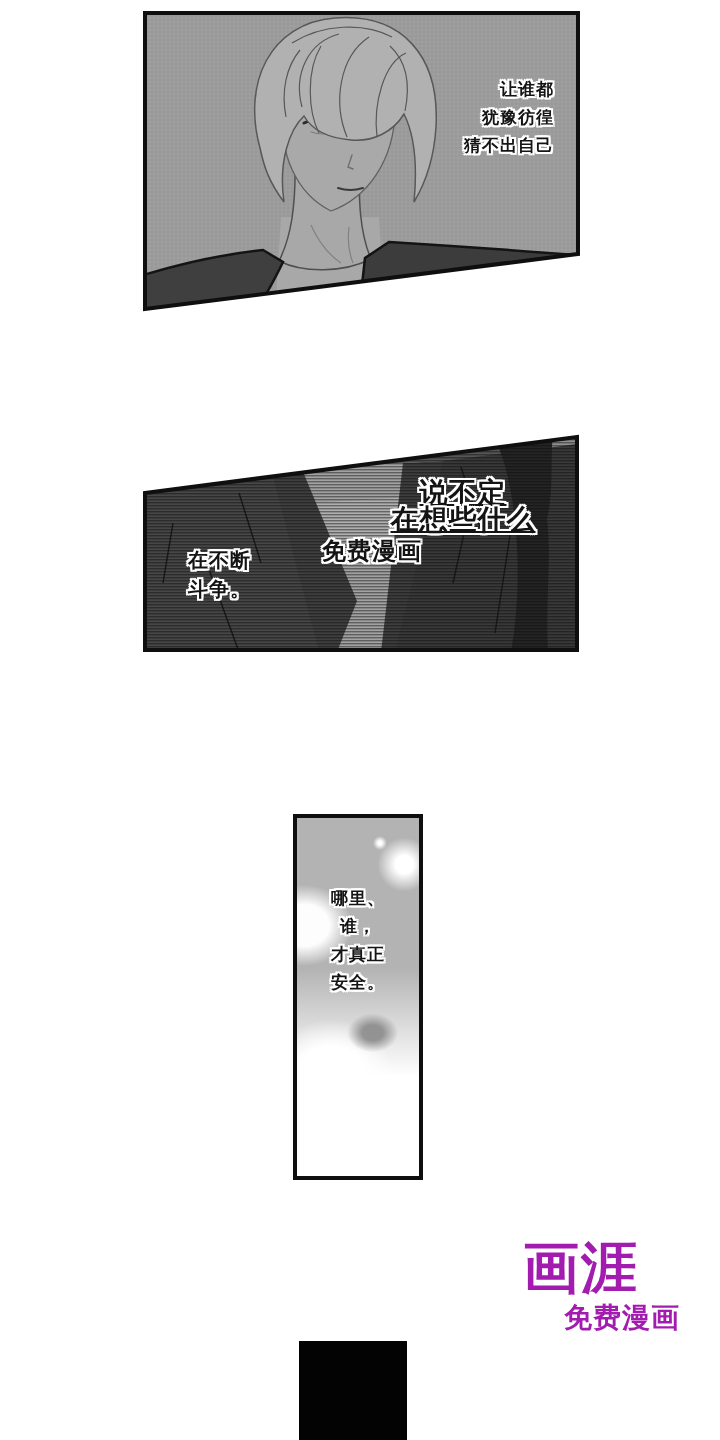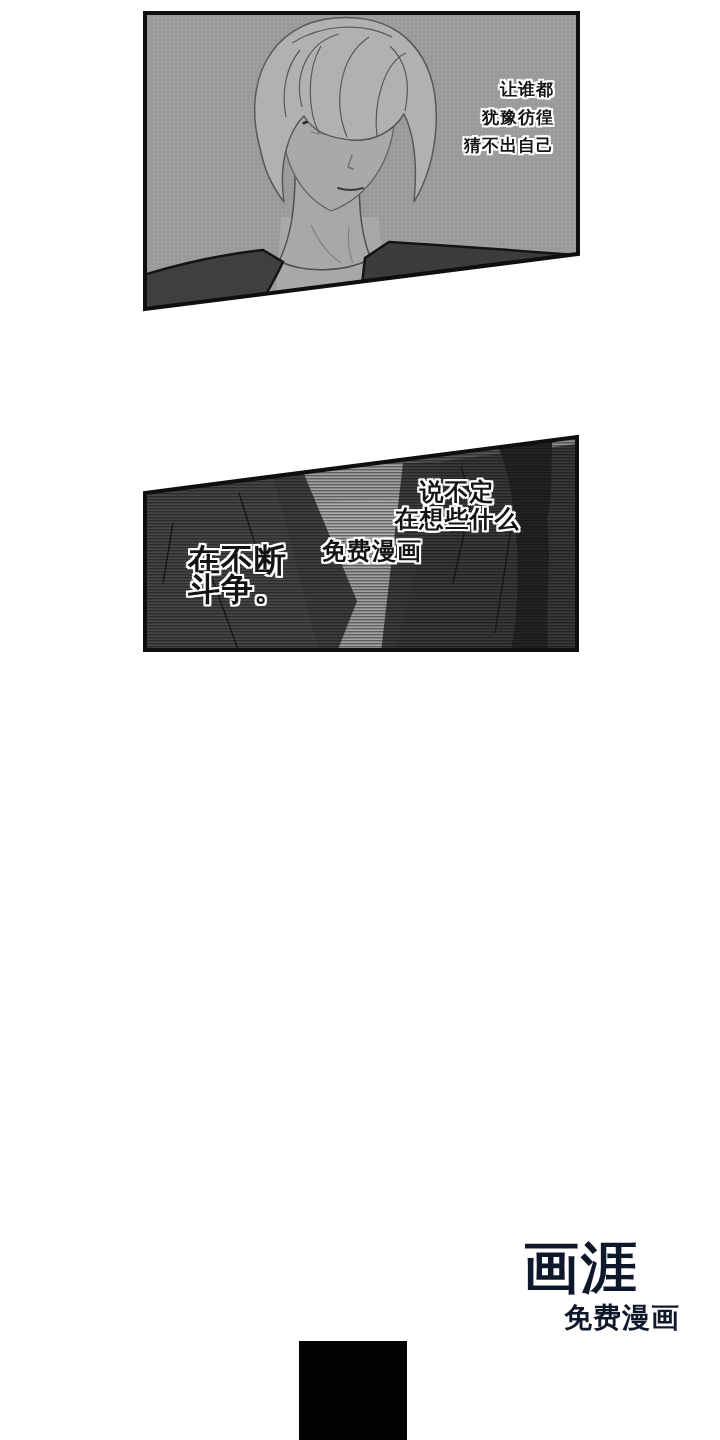--- a/index.html
+++ b/index.html
@@ -28,21 +28,21 @@
       radial-gradient(circle at 88% 13%, #ffffff 0 9px, rgba(255,255,255,0) 27px),
       radial-gradient(circle at 68% 7%, #ffffff 0 2px, rgba(255,255,255,0) 7px),
       radial-gradient(ellipse 62px 52px at 6% 30%, #fdfdfd 0 40%, rgba(255,255,255,0) 78%),
       radial-gradient(ellipse 34px 26px at 62% 60%, rgba(138,138,138,0.9) 0 30%, rgba(138,138,138,0) 75%),
       radial-gradient(ellipse 80px 70px at 28% 72%, #ffffff 0 42%, rgba(255,255,255,0) 80%),
       linear-gradient(to bottom, rgba(255,255,255,0) 42%, #ffffff 72%);
   }
   .panel3 .cap{left:0;right:0;top:66px;}
   
   .watermark{
-    left:523px;top:1236px;width:130px;color:#0f172a;text-align:left;
+    left:523px;top:1236px;width:130px;color:#a21caf;text-align:left;
     filter:blur(0.5px);
   }
   .watermark .logo{
     font-size:56px;line-height:64px;font-weight:900;letter-spacing:2px;white-space:nowrap;
   }
   .watermark .tagline{
     font-size:28px;line-height:32px;font-weight:700;letter-spacing:1px;margin-top:2px;white-space:nowrap;margin-left:41px;
   }
   
   .next-panel{
@@ -113,33 +113,41 @@
         <path d="M-4,62 L130,40 L176,219 L-4,219 Z" fill="#474747"></path>
         <polygon points="128,36 158,34 214,168 194,219 176,219" fill="#3f3f3f"></polygon>
         <polygon points="260,30 302,28 312,58 254,219 238,219" fill="#3e3e3e"></polygon>
         <polygon points="300,28 434,11 434,219 252,219" fill="#393939"></polygon>
         <path d="M60,120 L96,219 M30,90 L20,150 M96,60 L118,130 M330,60 L310,150 M368,96 L352,200 M318,34 L338,96" fill="none" stroke="#1b1b1b" stroke-width="1.5"></path>
         <path d="M354,0 L410,0 C407,28 411,56 404,86 C409,126 402,168 405,219 L368,219 C380,152 376,62 354,10 Z" fill="#242424"></path>
         <rect width="436" height="219" fill="url(#scan)"></rect>
       </g>
       <polygon points="2,60 434,4 434,217 2,217" fill="none" stroke="#0f0f0f" stroke-width="4"></polygon>
     </svg>
-    <div class="cap center" style="left:239px;top:46px;width:150px;font-size:24px;line-height:27px;">
+    <div class="cap center" style="left:245px;top:46px;width:150px;font-size:28px;line-height:27px;text-decoration:underline;">
       <div>说不定</div>
       <div>在想些什么</div>
     </div>
     <div class="cap" style="left:179px;top:104px;font-size:24px;">
       <div>免费漫画</div>
     </div>
-    <div class="cap" style="left:45px;top:113px;font-size:32px;line-height:29px;">
+    <div class="cap" style="left:45px;top:113px;font-size:20px;line-height:29px;">
       <div>在不断</div>
       <div>斗争。</div>
     </div>
   </div>
 
+  <div class="abs panel3">
+    <div class="cap center">
+      <div>哪里、</div>
+      <div>谁，</div>
+      <div>才真正</div>
+      <div>安全。</div>
+    </div>
+  </div>
 
   <div class="abs watermark">
     <div class="logo">画涯</div>
     <div class="tagline">免费漫画</div>
   </div>
 
   <div class="abs next-panel"></div>
 
 </div>
 

